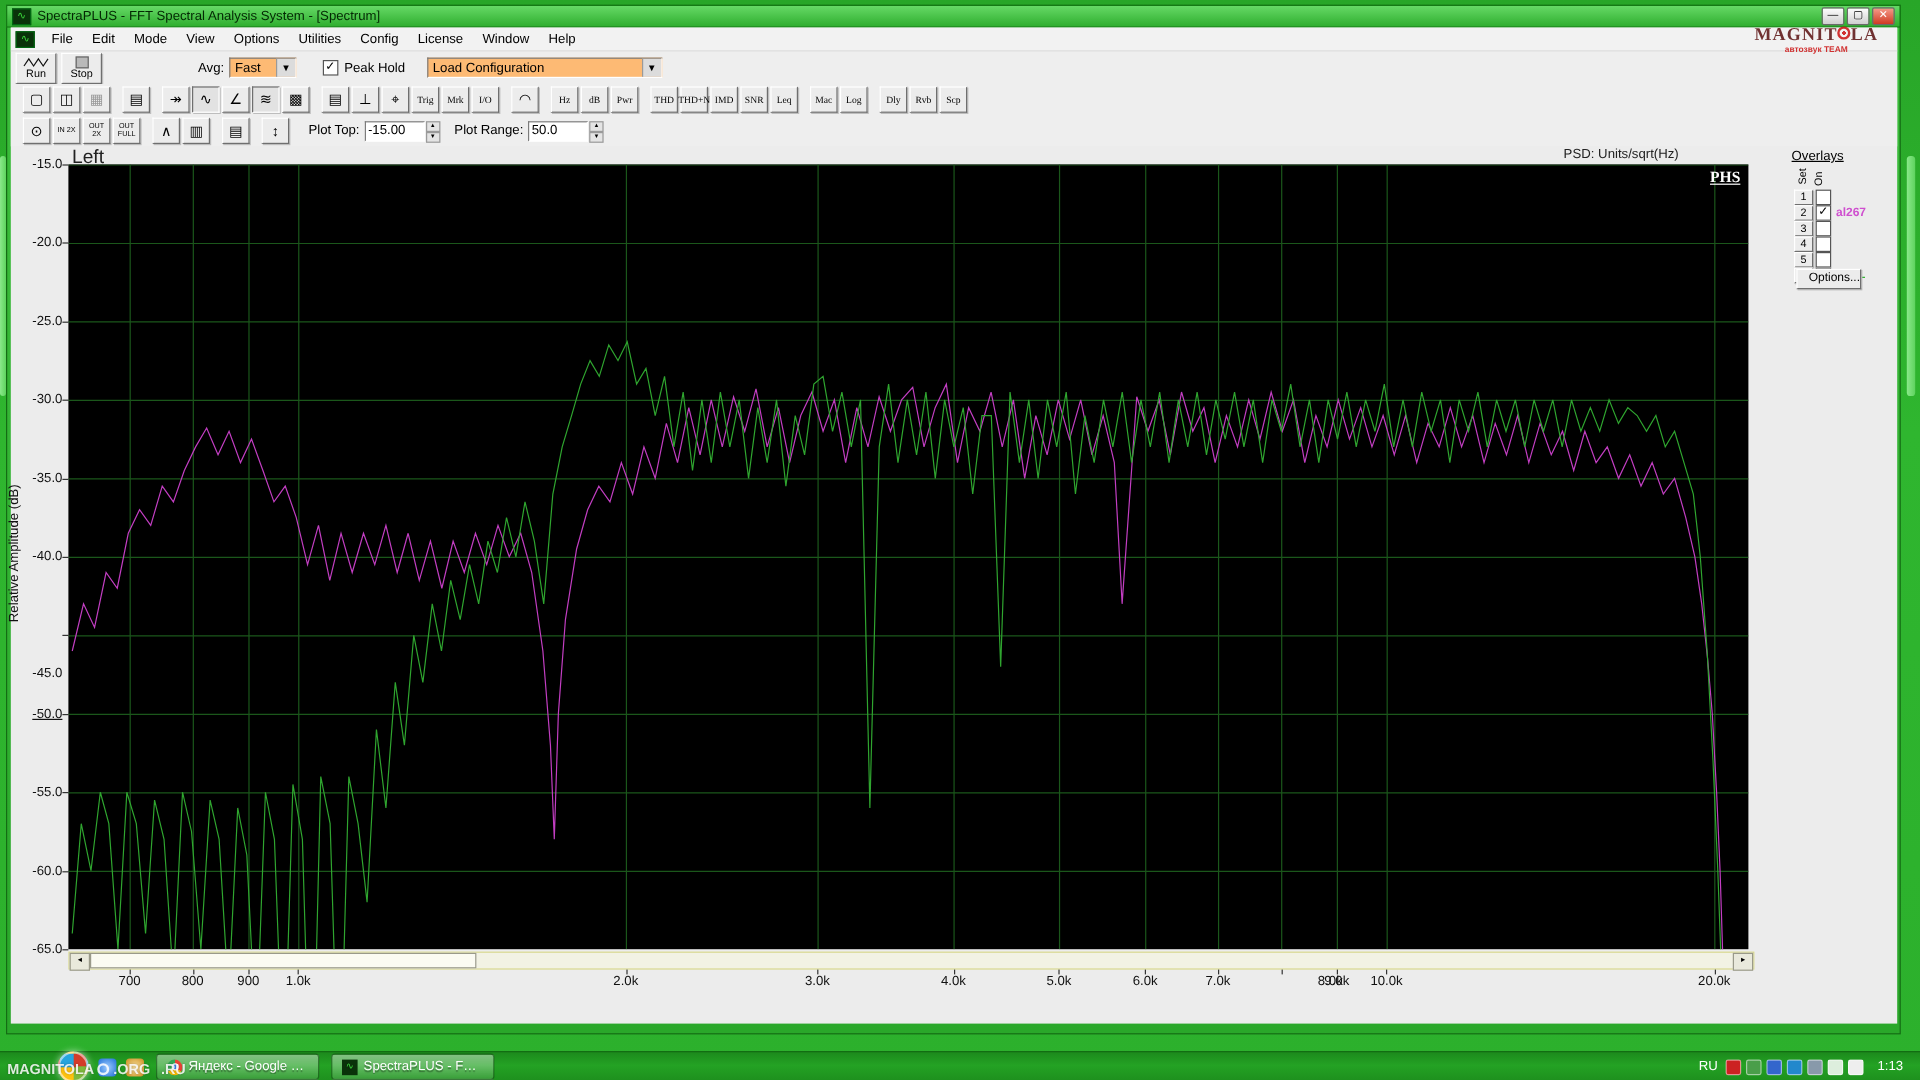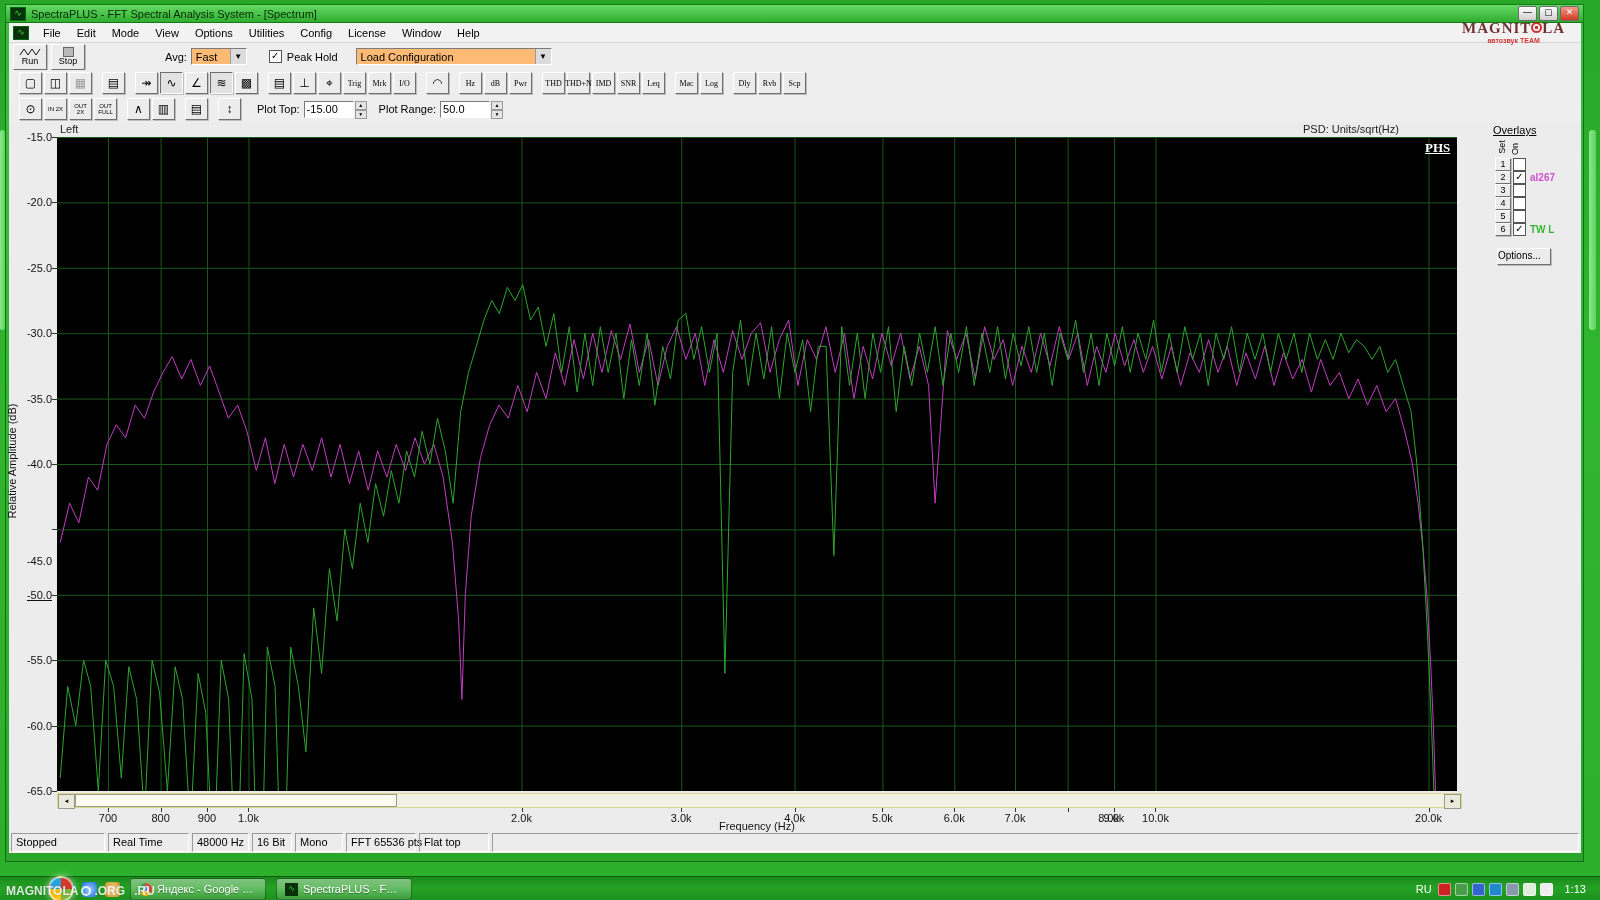--- a/index.html
+++ b/index.html
@@ -29,41 +29,41 @@
   .tb-btn.dis{color:#9a9a9a}
   .gap{margin-left:8px}
   .bigbtn{width:32px;height:24px;margin-left:4px;display:flex;flex-direction:column;align-items:center;justify-content:center;font-size:9px;line-height:9px}
   .selectbox{height:17px;background:#fdba74;border:1px solid;border-color:#7c7c7c #fff #fff #7c7c7c;display:flex;align-items:center;padding-left:4px;box-sizing:border-box}
   .dd-arrow{margin-left:auto;width:15px;height:100%;background:#dcdcdc;border-left:1px solid #9a9a9a;display:flex;align-items:center;justify-content:center;font-size:8px}
   .cb{width:11px;height:11px;background:#fff;border:1px solid #555;font-size:10px;line-height:10px;text-align:center}
   .spin{width:12px;height:17px;display:flex;flex-direction:column;margin-left:1px}
   .spin div{flex:1;font-size:5px;line-height:7px;text-align:center;background:#e4e4e4;border:1px solid #9a9a9a}
   .numfield{width:44px;height:15px;border:1px solid;border-color:#7c7c7c #fff #fff #7c7c7c;background:#fff;font-size:11px;padding:0 2px;font-family:"Liberation Sans",sans-serif}
   
-  #plot-header-left{left:60px;top:123px;font-size:11px;color:#222}
+  #plot-header-left{left:60px;top:123px;font-size:16px;color:#222}
   #psd-label{left:1240px;top:123px;width:222px;text-align:center;font-size:11px;color:#222}
   #plot-svg{left:57px;top:137px;background:#000}
   .ytick-label{position:absolute;width:42px;text-align:right;font-size:11px;color:#111}
   .ytick-mark{position:absolute;width:5px;height:1px;background:#333}
   .xtick-mark{position:absolute;width:1px;height:4px;background:#333}
   .xtick-label{position:absolute;font-size:11px;color:#111;transform:translateX(-50%)}
   #ylabel{left:-113px;top:455px;width:250px;text-align:center;transform:rotate(-90deg);font-size:11px;color:#111}
   #phs-label{left:1425px;top:140px;color:#fff;font-weight:bold;font-size:13px;text-decoration:underline;font-family:"Liberation Serif",serif}
   #xlabel{left:57px;top:820px;width:1400px;text-align:center;font-size:11px;color:#111}
   
   #hscroll{left:57px;top:793px;width:1405px;height:15px;background:#f2f2e4;border:1px solid #d8d890;box-sizing:border-box;display:flex}
   .sb-arrow{width:15px;height:13px;background:#e9e9dc;border:1px solid #9a9a8a;font-size:7px;line-height:12px;text-align:center;flex:0 0 auto}
   #hscroll-thumb{width:322px;height:13px;background:#fbfbf2;border:1px solid #9a9a8a;box-sizing:border-box;flex:0 0 auto}
   
   #overlays-title{left:1493px;top:124px;width:86px;text-decoration:underline;font-size:11px}
   .vhead{position:absolute;font-size:9px;transform:rotate(-90deg);transform-origin:center}
   .ovl-row{position:absolute;display:flex;align-items:center;height:12px}
   .ovl-num{width:14px;height:11px;font-size:9px;line-height:10px;text-align:center;margin-right:2px}
   .ovl-label{margin-left:4px;font-size:10px;font-weight:bold}
-  #overlay-options{left:1497px;top:248px;width:52px;height:15px;font-size:10px;line-height:13px;text-align:left}
+  #overlay-options{left:1497px;top:224px;width:52px;height:15px;font-size:10px;line-height:13px;text-align:right}
   
   #statusbar{left:9px;top:832px;width:1572px;height:21px;background:#ececec;display:flex;align-items:stretch;padding:1px 2px;box-sizing:border-box;gap:3px}
   .status-cell{border:1px solid;border-color:#9a9a9a #ffffff #ffffff #9a9a9a;padding:2px 4px;font-size:11px;white-space:nowrap;box-sizing:border-box}
   
   #taskbar{left:0;top:876px;width:1600px;height:24px;background:linear-gradient(180deg,#1c8a1c,#24a224 45%,#1d8f1d);border-top:1px solid #0d5c0d;display:flex;align-items:center}
   #start-orb{width:22px;height:22px;border-radius:50%;margin-left:48px;background:conic-gradient(#d33b29 0 25%,#7eb93c 0 50%,#ffc20e 0 75%,#26a4dd 0 100%);border:2px solid rgba(255,255,255,.55);box-shadow:0 0 6px rgba(255,255,255,.6)}
   .ql-ico{width:15px;height:15px;border-radius:3px;margin-left:8px}
   .task-btn{height:20px;margin-left:10px;padding:0 8px;display:flex;align-items:center;gap:5px;background:linear-gradient(rgba(255,255,255,.45),rgba(255,255,255,.12));border:1px solid rgba(0,60,0,.55);border-radius:3px;color:#fff;font-size:11px;max-width:118px;white-space:nowrap;overflow:hidden;text-shadow:0 1px 1px rgba(0,0,0,.4)}
   .task-btn .lbl{overflow:hidden;text-overflow:ellipsis}
   .chrome-ico{width:13px;height:13px;border-radius:50%;background:conic-gradient(#ea4335 0 33%,#fbbc05 0 66%,#34a853 0 100%);position:relative;flex:0 0 auto}
@@ -233,21 +233,20 @@
   <div id="yticks"></div>
 
   <div class="abs" id="hscroll">
     <span class="sb-arrow">◂</span>
     <span id="hscroll-thumb"></span>
     <span style="flex:1"></span>
     <span class="sb-arrow">▸</span>
   </div>
 
   <div id="xticks"></div>
-  <div class="abs" id="xlabel">Frequency (Hz)</div>
 
   <div class="abs" id="overlays-title">Overlays</div>
   <div class="abs vhead" style="left:1495px;top:142px">Set</div>
   <div class="abs vhead" style="left:1509px;top:144px">On</div>
   <div id="overlay-rows">
       <div class="ovl-row abs" style="left: 1495px; top: 158px;">
         <span class="ovl-num raised">1</span>
         <span class="cb"></span>
       </div>
       <div class="ovl-row abs" style="left: 1495px; top: 171px;">
@@ -268,30 +267,20 @@
         <span class="cb"></span>
       </div>
       <div class="ovl-row abs" style="left: 1495px; top: 223px;">
         <span class="ovl-num raised">6</span>
         <span class="cb">✓</span>
         <span class="ovl-label" style="color: rgb(53, 180, 53);">TW L</span>
       </div>
     </div>
   <div class="abs raised" id="overlay-options">Options...</div>
 
-  <div class="abs" id="statusbar">
-      <div class="status-cell" style="width: 94px;">Stopped</div>
-      <div class="status-cell" style="width: 81px;">Real Time</div>
-      <div class="status-cell" style="width: 57px;">48000 Hz</div>
-      <div class="status-cell" style="width: 40px;">16 Bit</div>
-      <div class="status-cell" style="width: 48px;">Mono</div>
-      <div class="status-cell" style="width: 70px;">FFT 65536 pts</div>
-      <div class="status-cell" style="width: 70px;">Flat top</div>
-      <div class="status-cell" style="flex: 1 1 0%;"></div>
-    </div>
 
   <div class="abs" id="taskbar">
     <div id="start-orb"></div>
     <div class="ql-ico" style="background:radial-gradient(#9ecbff,#1c6ed8)"></div>
     <div class="ql-ico" style="background:radial-gradient(#ffe7a0,#c98a1e)"></div>
     <div id="task-buttons" style="display:flex">
         <div class="task-btn">
           <span class="chrome-ico"></span>
           <span class="lbl">Яндекс - Google Chr...</span>
         </div>

